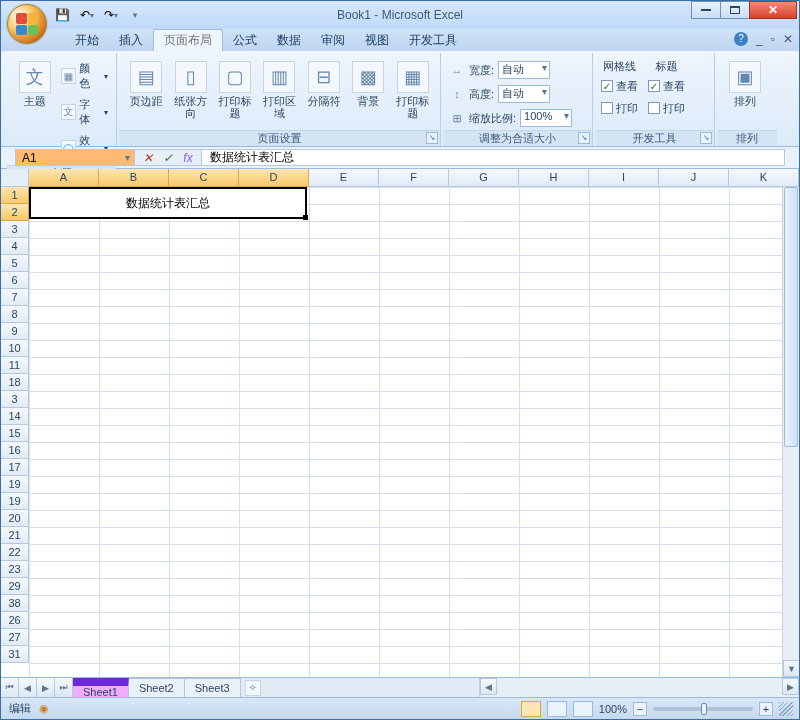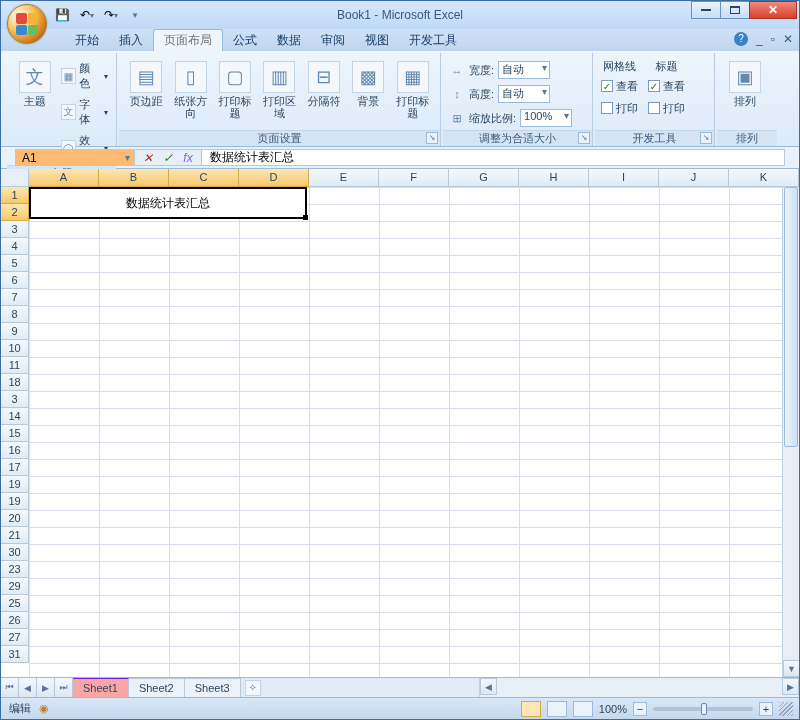--- a/index.html
+++ b/index.html
@@ -73,21 +73,21 @@
   .fillh{position:absolute;width:5px;height:5px;background:#000;right:-3px;bottom:-3px}
   .vscroll{position:absolute;right:0;top:0;bottom:0;width:17px;background:#e8eef6;border-left:1px solid #c3d2e3}
   .vscroll .btn,.hscroll .btn{width:17px;height:17px;background:linear-gradient(#f4f8fc,#dce7f3);border:1px solid #b5c8dc;display:flex;align-items:center;justify-content:center;font-size:9px;color:#5a7494}
   .vscroll .thumb{position:absolute;left:1px;right:1px;top:18px;height:260px;background:linear-gradient(90deg,#eaf2fb,#cde0f4);border:1px solid #9bbbdc;border-radius:2px}
 
   
   .sheetbar{height:20px;background:#e2ebf5;border-top:1px solid #9bbbdc;display:flex;align-items:stretch;position:relative}
   .navset{display:flex}
   .navbtn{width:18px;border-right:1px solid #b5c8dc;display:flex;align-items:center;justify-content:center;font-size:9px;color:#5a7494;background:linear-gradient(#f4f8fc,#dce7f3)}
   .stab{padding:0 10px;border-right:1px solid #b5c8dc;background:#eaf1f9;font-size:11px;color:#2b4660;display:flex;align-items:center;border-top:1px solid #b5c8dc}
-  .stab.active{background:#fca5a5;border-top:1px solid #6d28d9}
+  .stab.active{background:#f0abfc;border-top:8px solid #6d28d9}
   .newtab{width:24px;display:flex;align-items:center;justify-content:center}
   .hscroll{position:absolute;right:0;top:0;bottom:0;width:320px;background:#e8eef6;border-left:1px solid #c3d2e3;display:flex}
   .hscroll .track{flex:1;position:relative}
 
   
   .status{height:22px;background:linear-gradient(#d9e7f7,#c6d9ee);border-top:1px solid #9bbbdc;display:flex;align-items:center;padding:0 8px;font-size:11px;color:#2b4660;position:relative}
   .status .right{position:absolute;right:6px;display:flex;align-items:center;gap:6px}
   .viewbtn{width:20px;height:16px;border:1px solid #9bbbdc;background:#eaf2fb}
   .viewbtn.active{background:#fde6b3;border-color:#d6a94a}
   .zoom-slider{width:100px;height:4px;background:#aec3da;position:relative;border-radius:2px}
@@ -328,24 +328,24 @@
           <div class="rowh">18</div>
           <div class="rowh">3</div>
           <div class="rowh">14</div>
           <div class="rowh">15</div>
           <div class="rowh">16</div>
           <div class="rowh">17</div>
           <div class="rowh">19</div>
           <div class="rowh">19</div>
           <div class="rowh">20</div>
           <div class="rowh">21</div>
-          <div class="rowh">30</div>
+          <div class="rowh">22</div>
           <div class="rowh">23</div>
           <div class="rowh">29</div>
-          <div class="rowh">25</div>
+          <div class="rowh">38</div>
           <div class="rowh">26</div>
           <div class="rowh">27</div>
           <div class="rowh">31</div>
         </div>
       <div class="cells">
         <div class="gridlines" id="gridlines" style="background-size: 70px 17px;"></div>
         <div class="merged" id="merged" style="left: 0px; top: 0px; width: 278px; height: 32px;">
           <span>数据统计表汇总</span>
           <div class="fillh"></div>
         </div>

